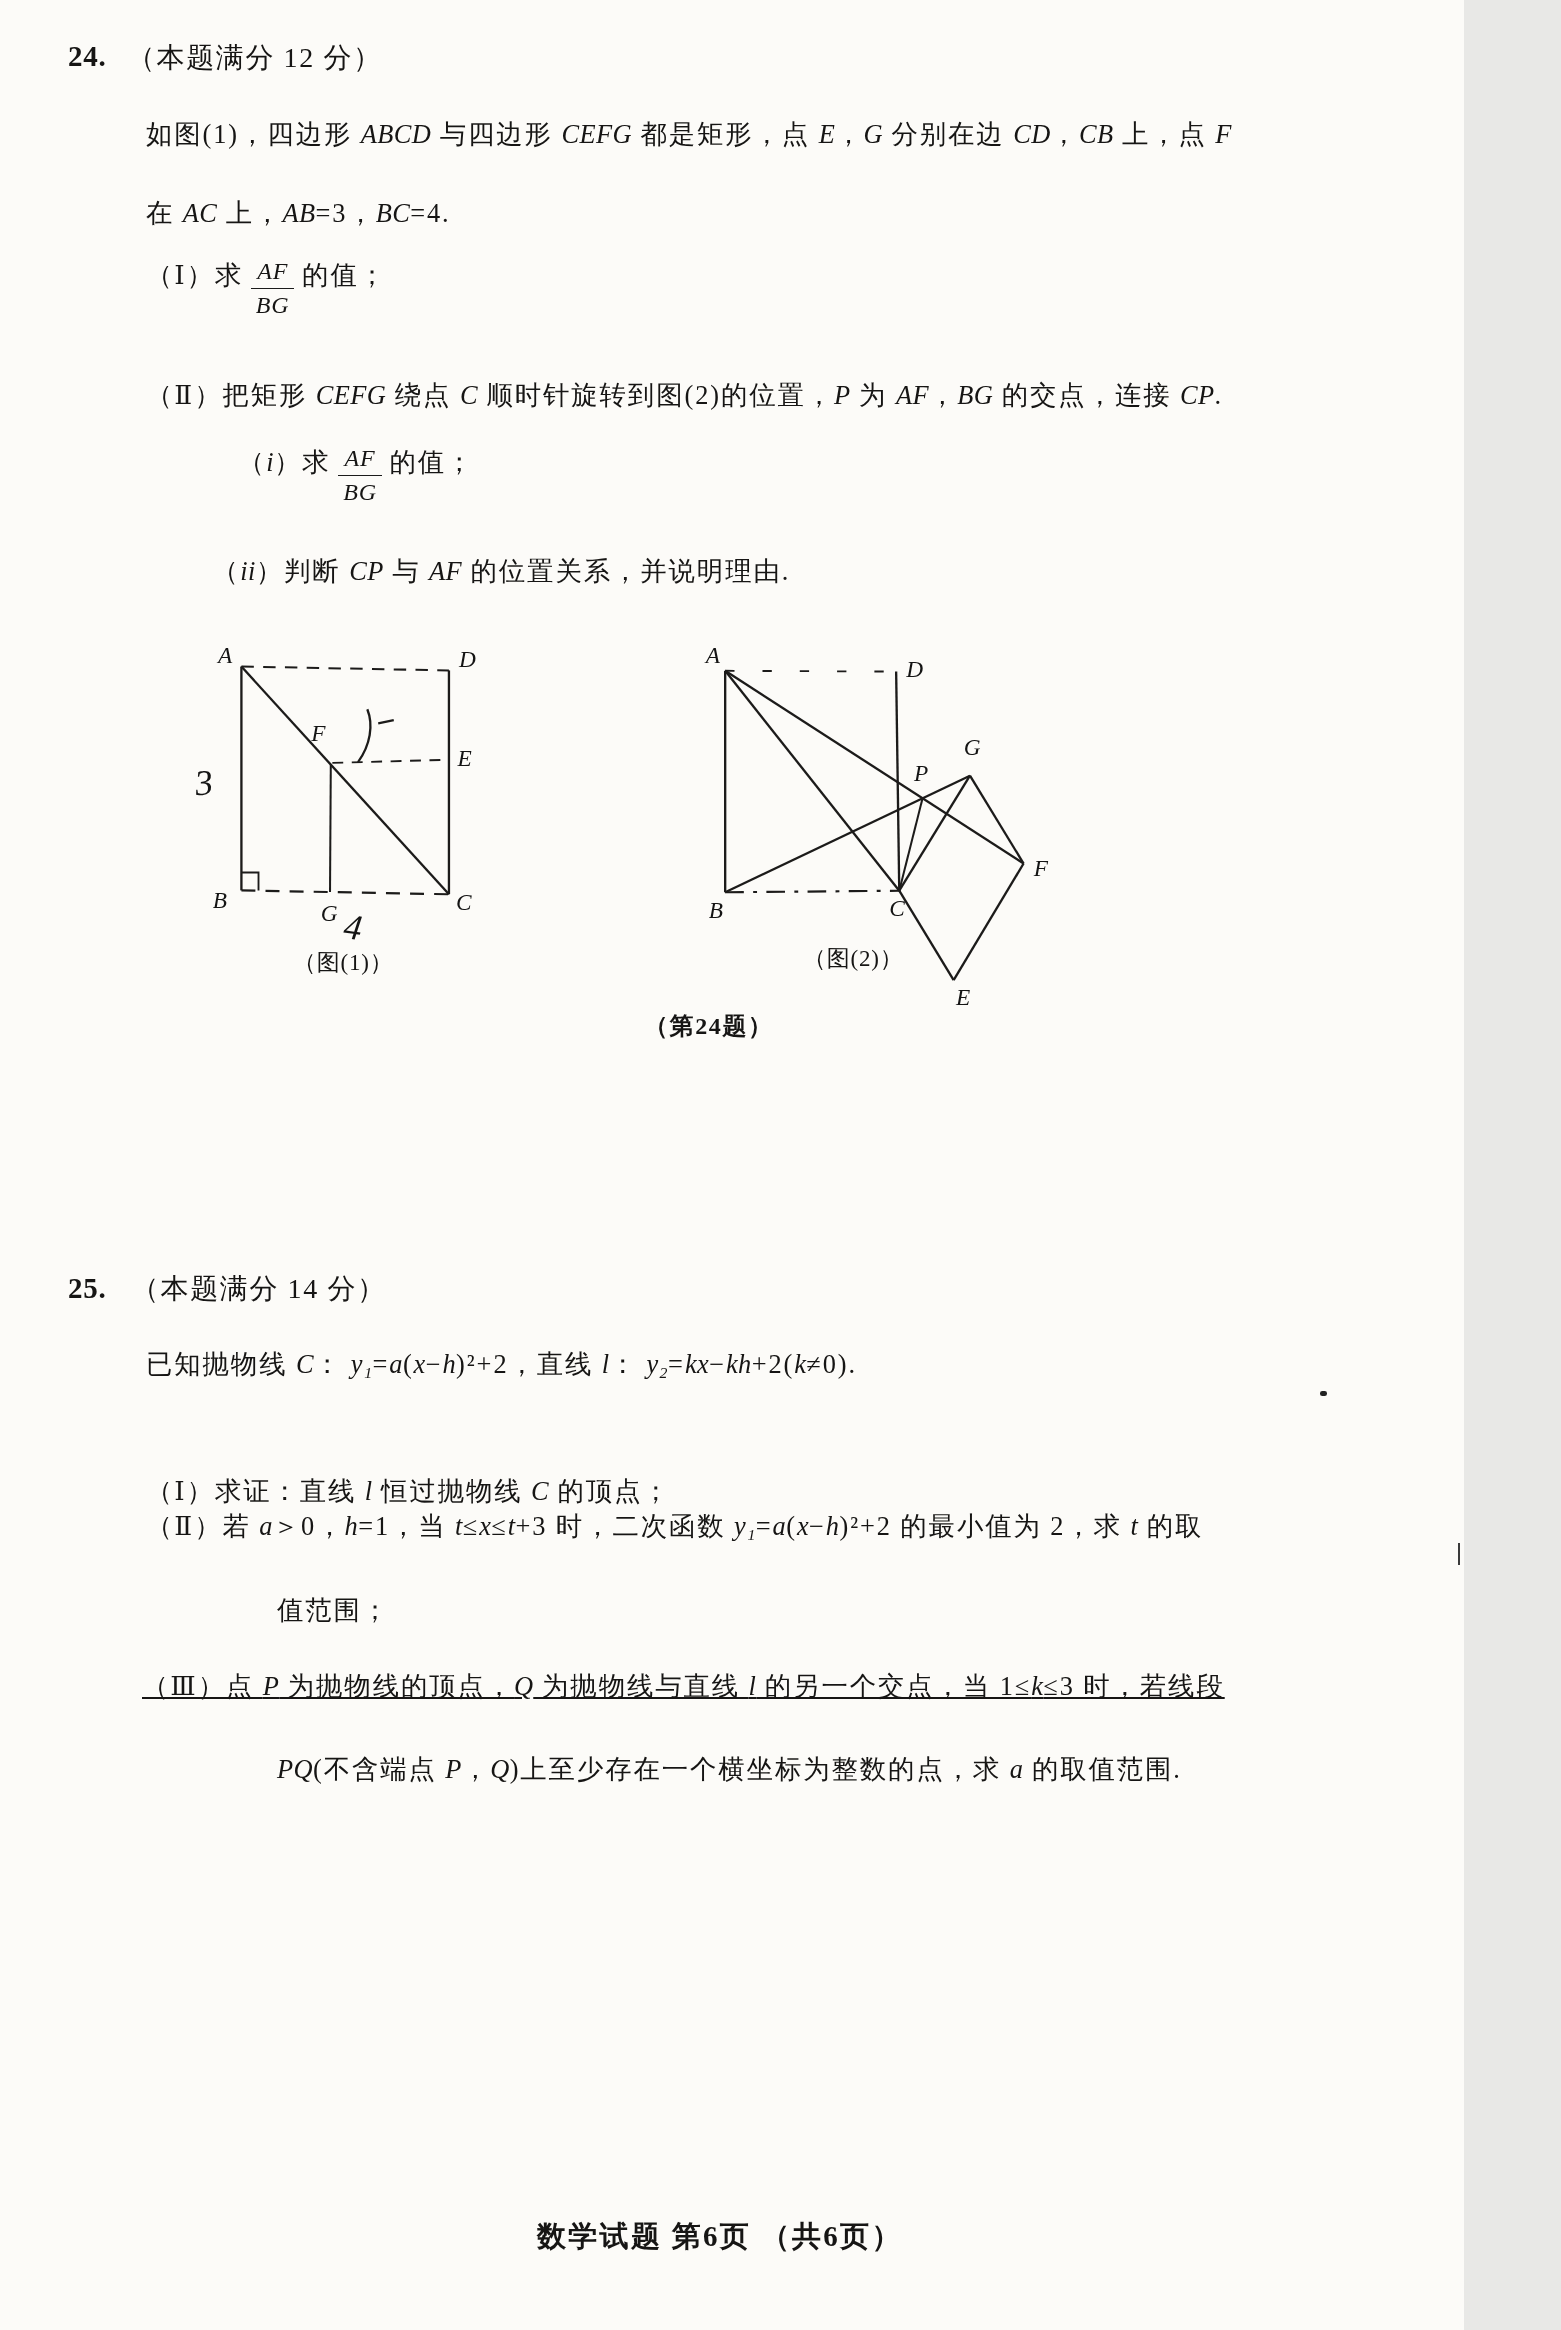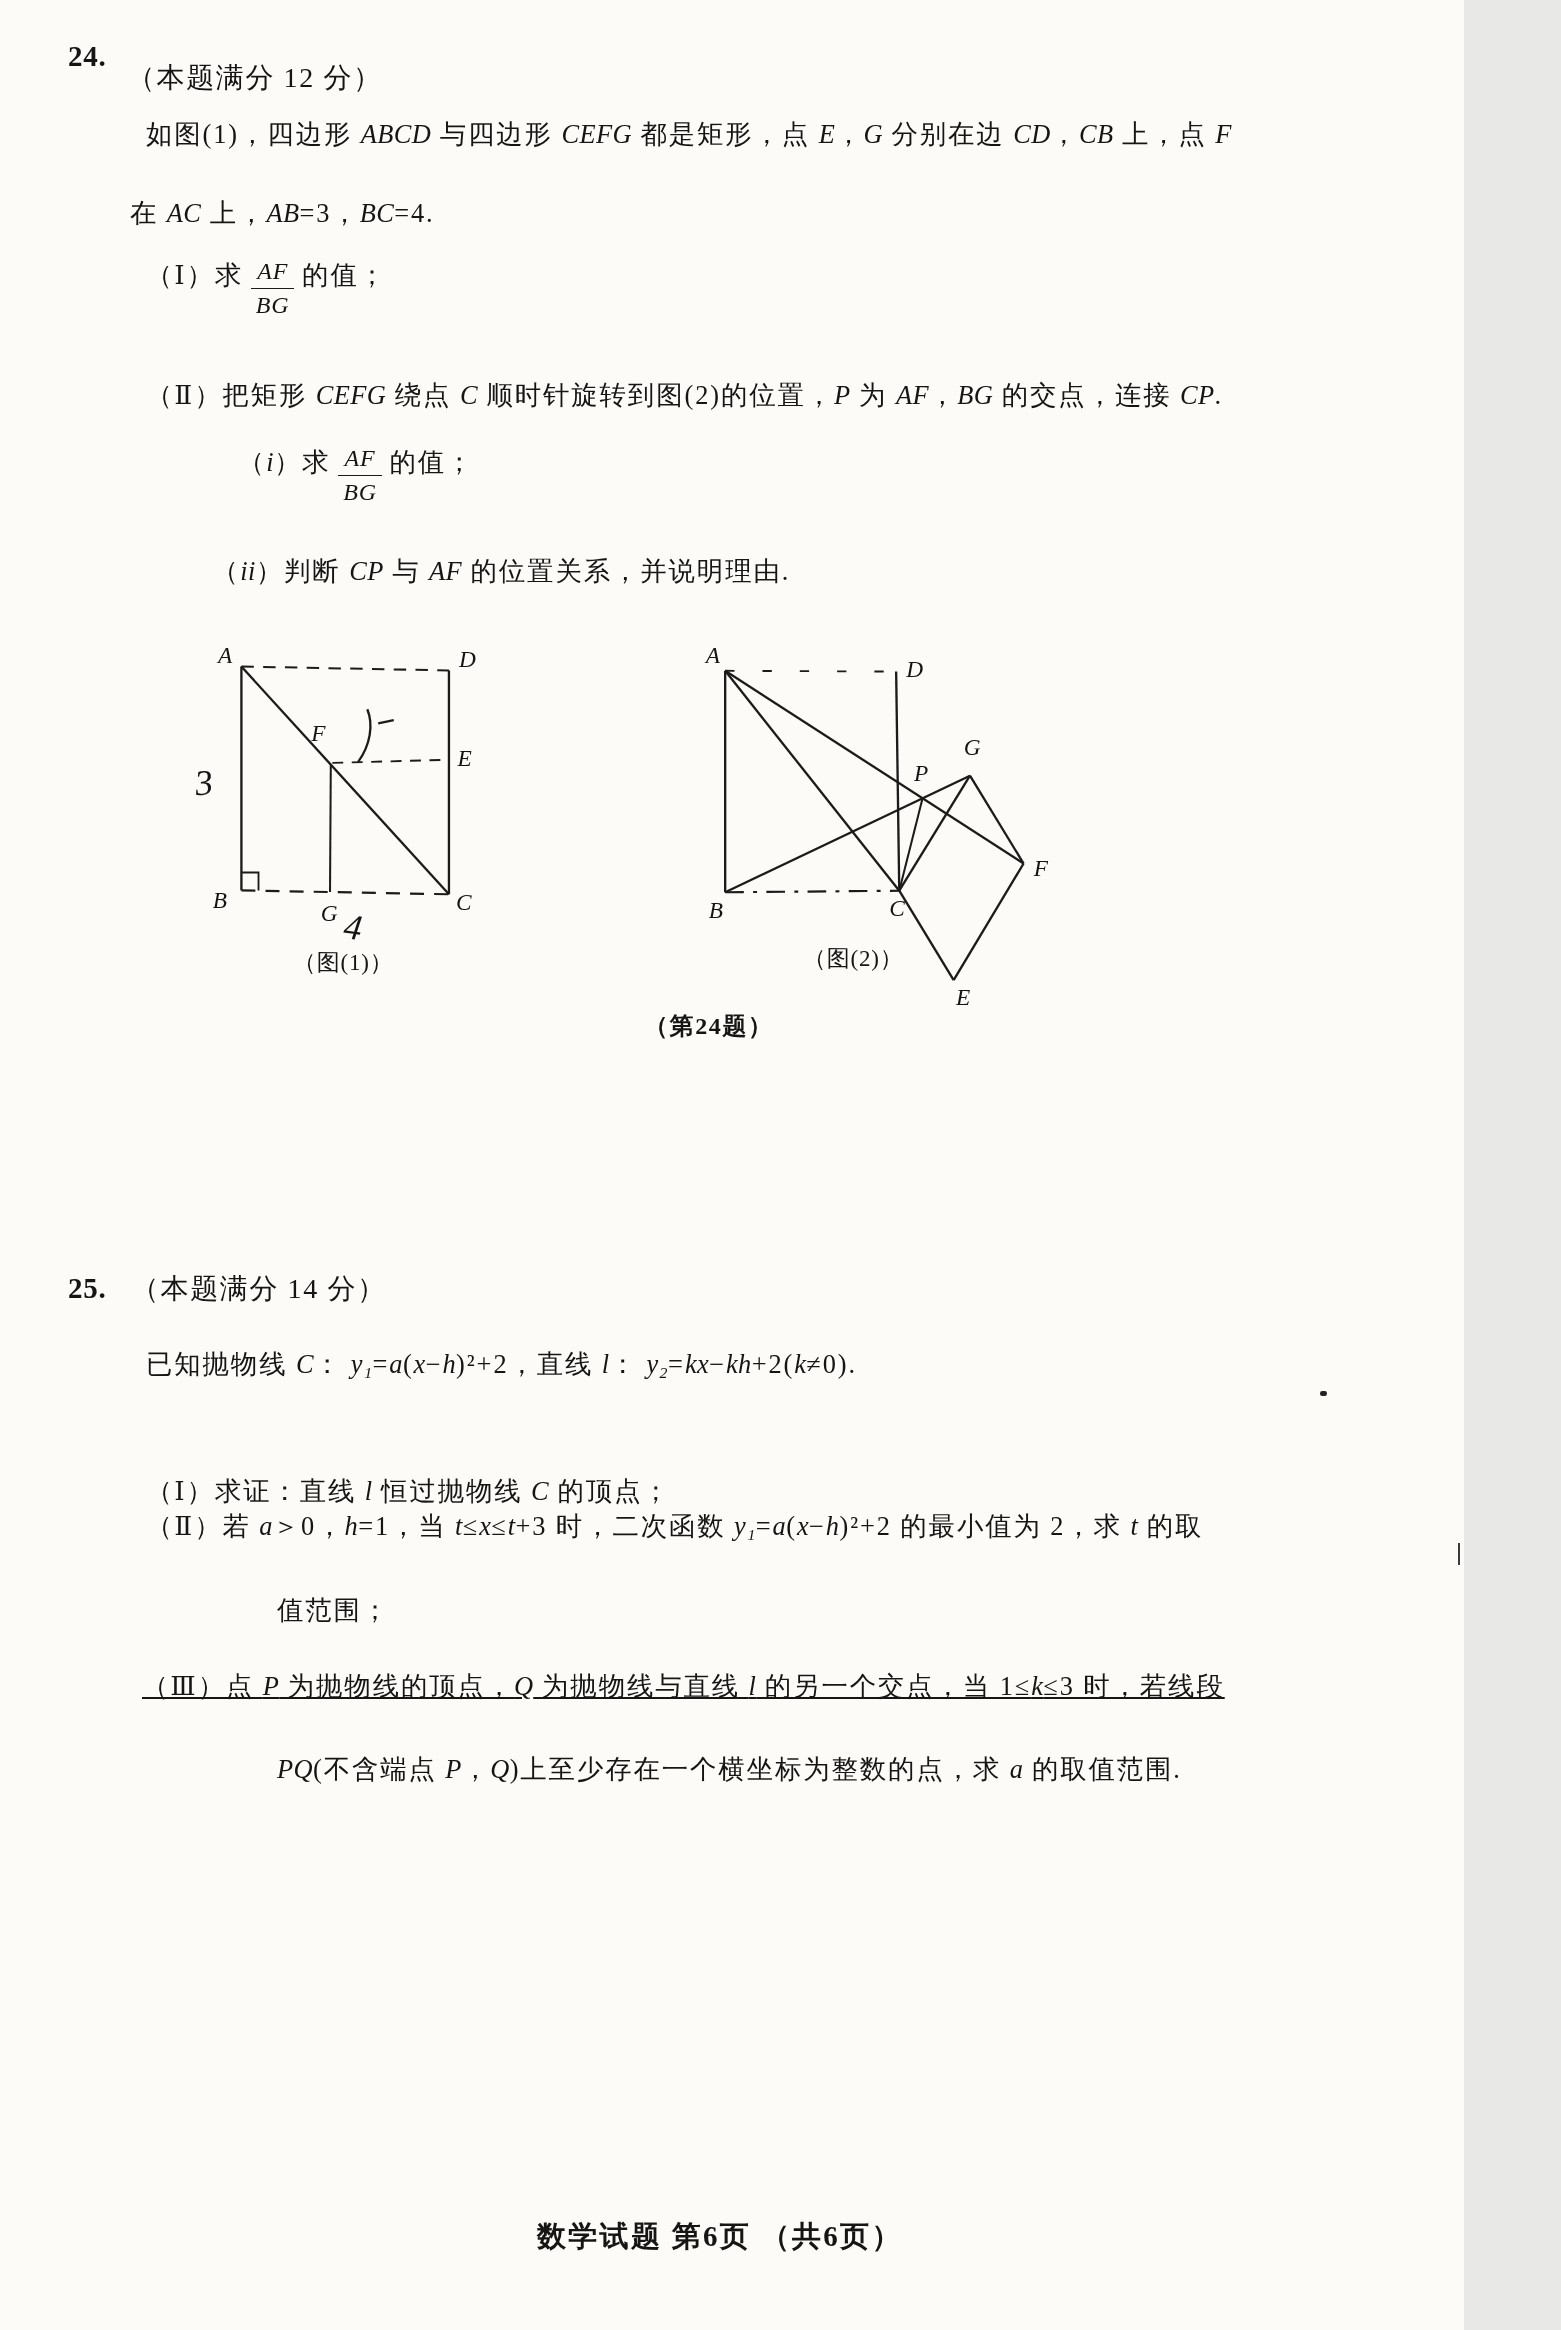--- a/index.html
+++ b/index.html
@@ -31,24 +31,24 @@
   .fig line,.fig path,.fig polyline{stroke:#1c1b1a;fill:none;}
   .stray-dot{width:7px;height:4.7px;background:#222;border-radius:2.3px;}
   .stray-tick{width:2.3px;height:22px;background:#3a3a3a;}
 </style>
 </head>
 <body>
 
 <div class="page">
 
   <div class="abs qnum" style="left:68px;top:40px;">24.</div>
-  <div class="abs score" style="left:127px;top:39px;margin-top:20px;">（本题满分 12 分）</div>
+  <div class="abs score" style="left:127px;top:39px;">（本题满分 12 分）</div>
 
   <div class="abs bodyline" style="left:146px;top:117px;">如图(1)，四边形 <i class="mv">ABCD</i> 与四边形 <i class="mv">CEFG</i> 都是矩形，点 <i class="mv">E</i>，<i class="mv">G</i> 分别在边 <i class="mv">CD</i>，<i class="mv">CB</i> 上，点 <i class="mv">F</i></div>
-  <div class="abs bodyline" style="left:130px;top:196px;">在 <i class="mv">AC</i> 上，<i class="mv">AB</i>=3，<i class="mv">BC</i>=4.</div>
+  <div class="abs bodyline" style="left:146px;top:196px;">在 <i class="mv">AC</i> 上，<i class="mv">AB</i>=3，<i class="mv">BC</i>=4.</div>
 
   <div class="abs fracrow" style="left:146px;top:258px;">
     <span class="bodyline">（Ⅰ）求</span>
     <span class="frac">
       <span class="num">AF</span>
       <span class="den">BG</span>
     </span>
     <span class="bodyline">的值；</span>
   </div>
 

